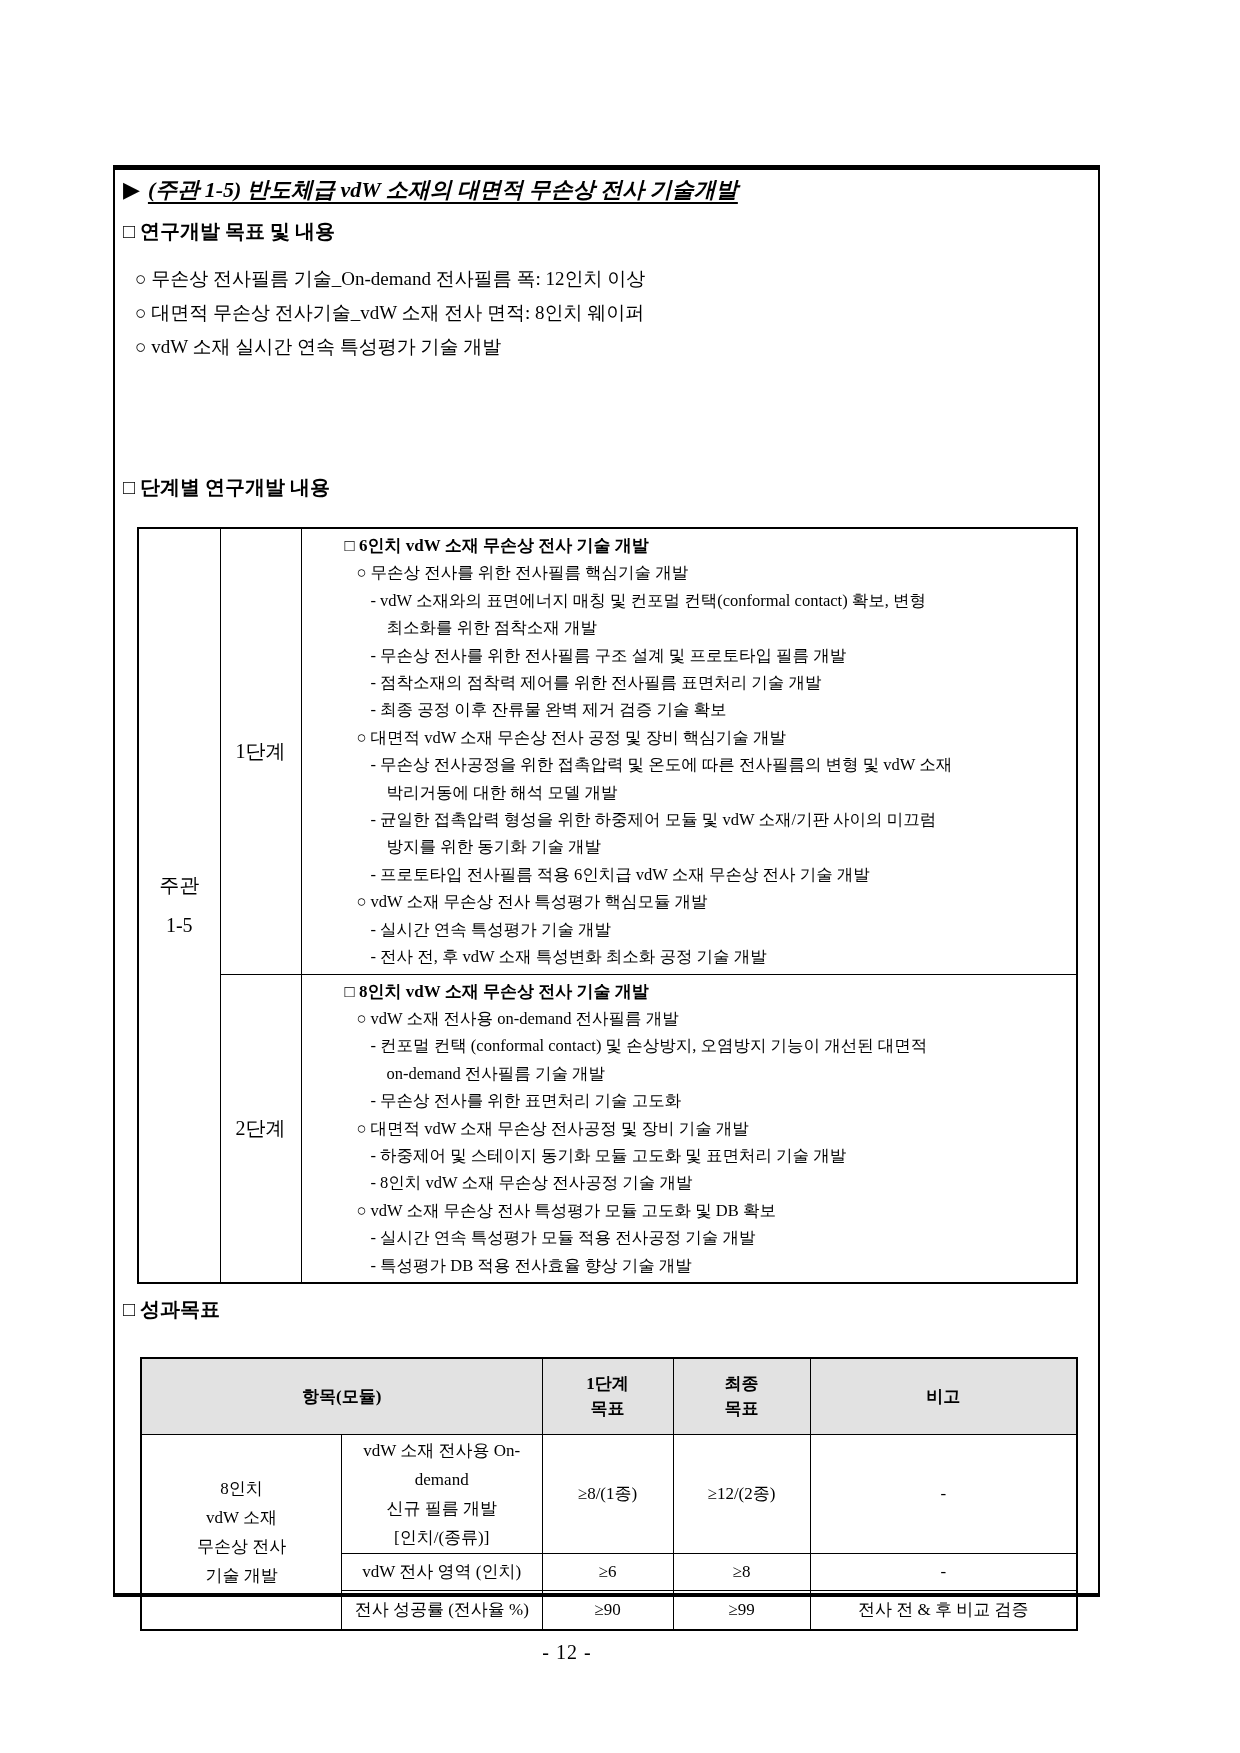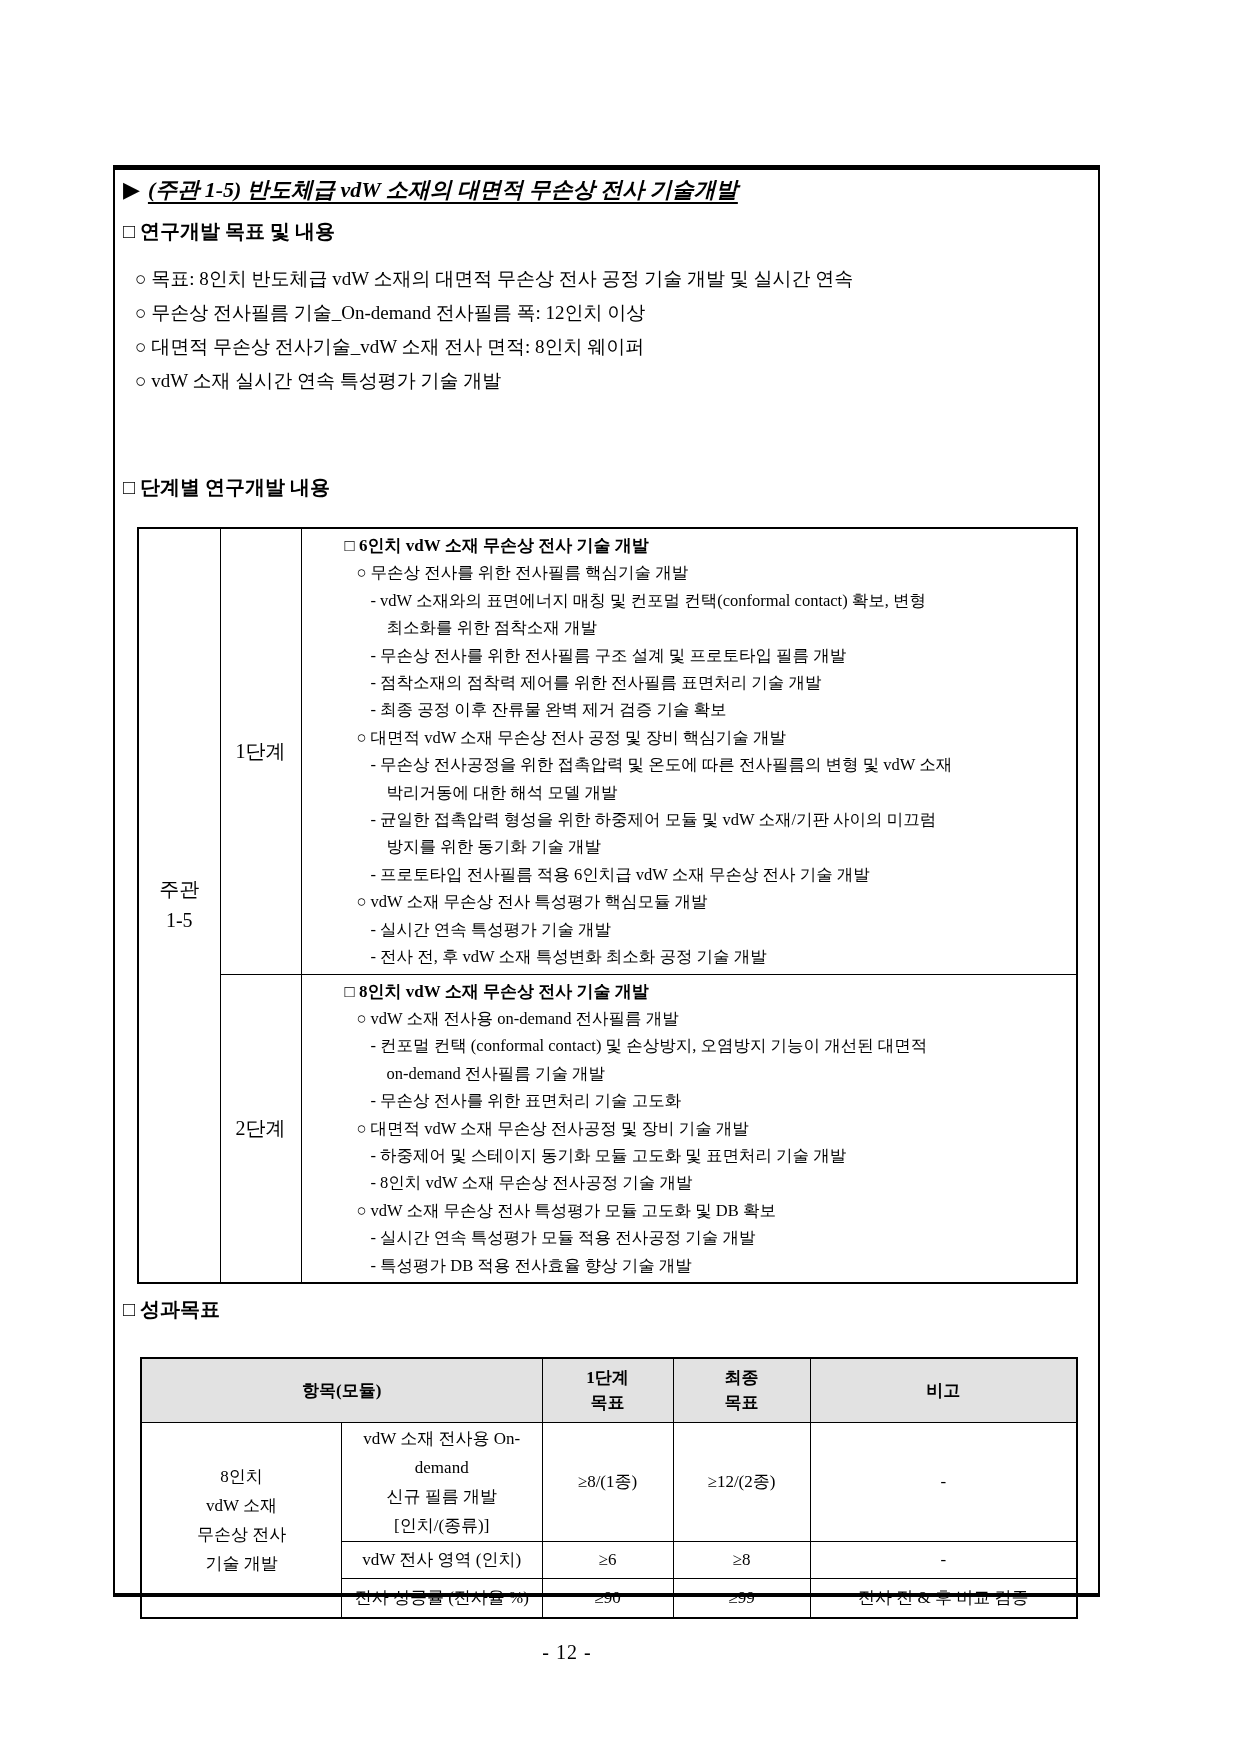--- a/index.html
+++ b/index.html
@@ -26,40 +26,40 @@
   #outcomes-heading{top:1126px;}
   .goals{position:absolute;left:20px;top:92px;width:950px;}
   .gl{font-size:19px;line-height:34px;white-space:nowrap;}
   table{border-collapse:collapse;table-layout:fixed;}
   td{border:1px solid #000;box-sizing:border-box;}
   .stage-table{
     position:absolute;left:22px;top:357px;width:939px;border:2px solid #000;
   }
   .stage-table .group-cell{
     width:82px;text-align:center;vertical-align:middle;
-    font-size:20px;line-height:31px;white-space:pre-line;
+    font-size:20px;line-height:40px;white-space:pre-line;
   }
   .stage-table .stage-cell{
     width:81px;text-align:center;vertical-align:middle;font-size:20px;
   }
   .stage-table .content-cell{
     width:776px;vertical-align:top;padding:3px 6px 3px 4px;
   }
   .stage-table tr.r1{height:443px;}
   .stage-table tr.r2{height:307px;}
   .line{font-size:16.5px;line-height:27.4px;margin-left:37px;}
   .line.t-h{font-weight:bold;font-size:17px;padding-left:2px;}
   .line.t-o{padding-left:14px;}
   .line.t-d{padding-left:28px;}
   .line.t-c{padding-left:44px;}
   .perf-table{
     position:absolute;left:25px;top:1187px;width:938px;border:2px solid #000;
   }
   .perf-table td{text-align:center;vertical-align:middle;font-size:17px;}
-  .perf-table tr.hrow{height:64px;font-family:Liberation Serif, serif;}
+  .perf-table tr.hrow{height:76px;font-family:Liberation Serif, serif;}
   .perf-table tr.hrow td{background:#e2e2e2;font-weight:bold;white-space:pre-line;line-height:25px;}
   .perf-table tr.prow1{height:91px;}
   .perf-table tr.prow2{height:37px;}
   .perf-table tr.prow3{height:40px;}
   .perf-table .c-group{width:109px;white-space:pre-line;line-height:29px;}
   .perf-table .c-item{width:294px;white-space:pre-line;line-height:29px;}
   .perf-table .c-s1{width:131px;}
   .perf-table .c-fin{width:137px;}
   .perf-table .c-rem{width:267px;}
   .page-footer{
@@ -72,21 +72,20 @@
 
 <div class="border-box">
 
   <div class="doc-title">
     <span class="tmark">▶</span><span class="ttext">(주관 1-5) 반도체급 vdW 소재의 대면적 무손상 전사 기술개발</span>
   </div>
 
   <div class="sec-heading" id="goals-heading">□ 연구개발 목표 및 내용</div>
 
   <div class="goals">
-      <div class="gl t-b">○ 목표: 8인치 반도체급 vdW 소재의 대면적 무손상 전사 공정 기술 개발 및 실시간 연속</div>
       <div class="gl t-b">○ 무손상 전사필름 기술_On-demand 전사필름 폭: 12인치 이상</div>
       <div class="gl t-b">○ 대면적 무손상 전사기술_vdW 소재 전사 면적: 8인치 웨이퍼</div>
       <div class="gl t-b">○ vdW 소재 실시간 연속 특성평가 기술 개발</div>
     </div>
 
   <div class="sec-heading" id="stages-heading">□ 단계별 연구개발 내용</div>
 
   <table class="stage-table">
     <tbody>
       <tr class="r1">

